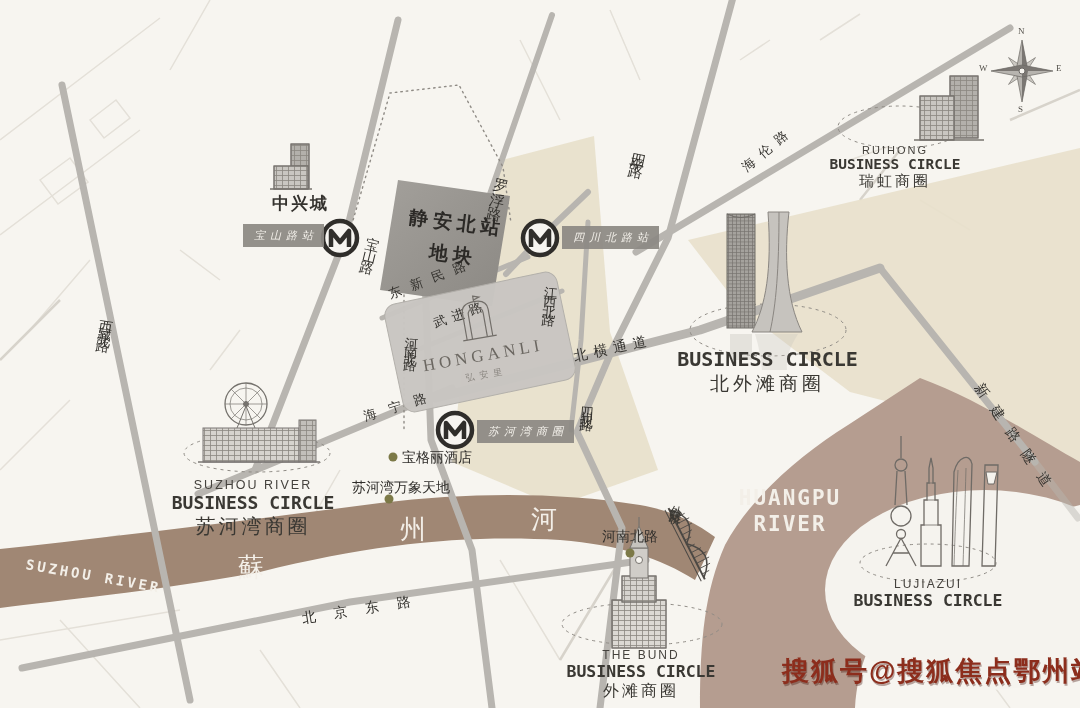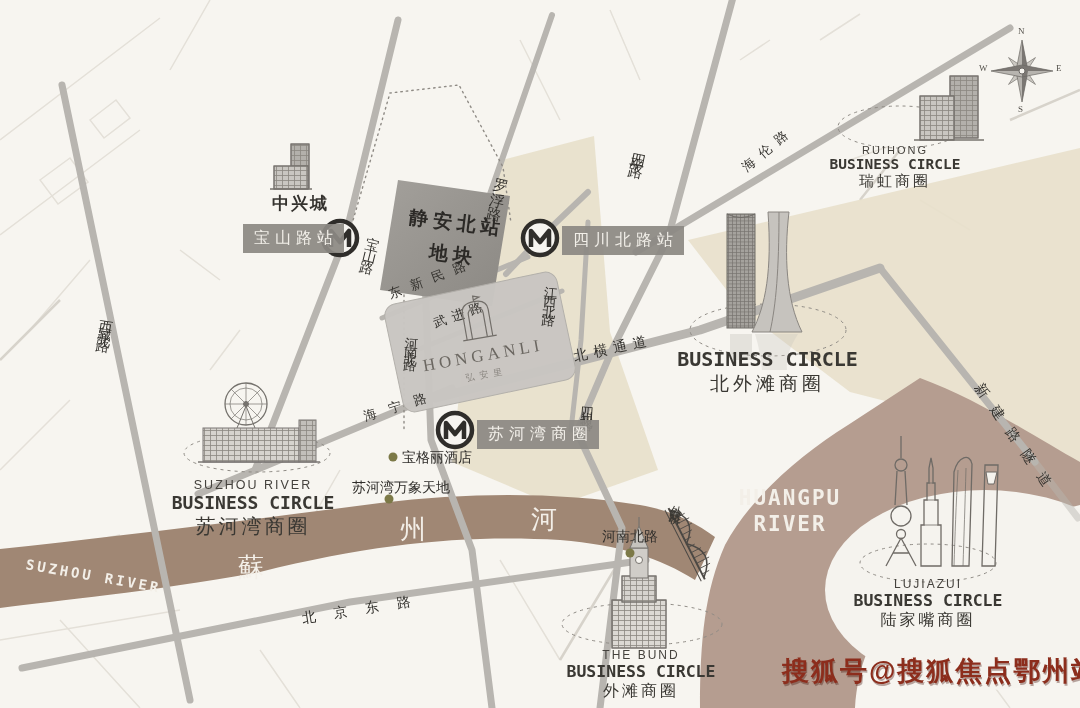--- a/index.html
+++ b/index.html
@@ -2,22 +2,22 @@
 <html><head>
 <meta charset="utf-8">
 <style>
   html,body{margin:0;padding:0;background:#fff;}
   #map{position:relative;width:1080px;height:708px;overflow:hidden;background:#f7f5f0;
        font-family:"Liberation Serif",serif;}
   #base{position:absolute;left:0;top:0;z-index:1;}
   .abs{position:absolute;z-index:5;}
   .rl{font-family:"Liberation Serif",serif;color:#34322e;white-space:nowrap;}
   .rl-v{writing-mode:vertical-rl;}
-  .station-box{background:rgba(140,137,131,.93);color:#f2efe9;font-size:16px;
-       letter-spacing:5px;padding:4px 6px 4px 11px;white-space:nowrap;z-index:6;}
+  .station-box{background:rgba(140,137,131,.93);color:#f2efe9;font-size:11px;
+       letter-spacing:5px;padding:4px 6px 4px 11px;white-space:nowrap;z-index:6;font-style:italic;}
   .poi{font-family:Liberation Mono, monospace;color:#2f2d2a;font-size:14px;white-space:nowrap;}
   .bc{text-align:center;z-index:6;}
   .bc-en{font-family:Liberation Sans, sans-serif;color:#45423d;letter-spacing:2px;}
   .bc-type{font-family:"DejaVu Sans Mono",monospace;font-weight:bold;color:#3a3833;}
   .bc-cn{font-family:"Liberation Serif",serif;color:#3a3833;}
   .river-en{font-family:"DejaVu Sans Mono",monospace;font-weight:bold;color:#f3efe8;white-space:nowrap;}
   .river-cn{color:#f3efe8;white-space:nowrap;}
   .compass-letter{font-size:9px;color:#55524c;font-family:"Liberation Serif",serif;z-index:6;}
   #plot-label{transform:rotate(7deg);text-align:center;color:#2b2926;font-weight:bold;z-index:6;}
   #plot-label .l1{font-size:19px;letter-spacing:5px;}
@@ -277,21 +277,20 @@
 
 <div class="abs bc" style="left:556px;top:648px;width:170px;">
   <div class="bc-en" style="font-size:12px;">THE BUND</div>
   <div class="bc-type" style="font-size:16.5px;">BUSINESS CIRCLE</div>
   <div class="bc-cn" style="font-size:16px;letter-spacing:3px;">外滩商圈</div>
 </div>
 
 <div class="abs bc" style="left:843px;top:577px;width:170px;">
   <div class="bc-en" style="font-size:12px;">LUJIAZUI</div>
   <div class="bc-type" style="font-size:16.5px;">BUSINESS CIRCLE</div>
-  <div class="bc-cn" style="font-size:16px;letter-spacing:3px;">陆家嘴商圈</div>
 </div>
 
 <div class="abs compass-letter" style="left:1018px;top:26px;">N</div>
 <div class="abs compass-letter" style="left:1018px;top:104px;">S</div>
 <div class="abs compass-letter" style="left:979px;top:63px;">W</div>
 <div class="abs compass-letter" style="left:1056px;top:63px;">E</div>
 
 <div id="watermark" class="abs" style="left:782px;top:653px;">搜狐号@搜狐焦点鄂州站</div>
 
 </div>

